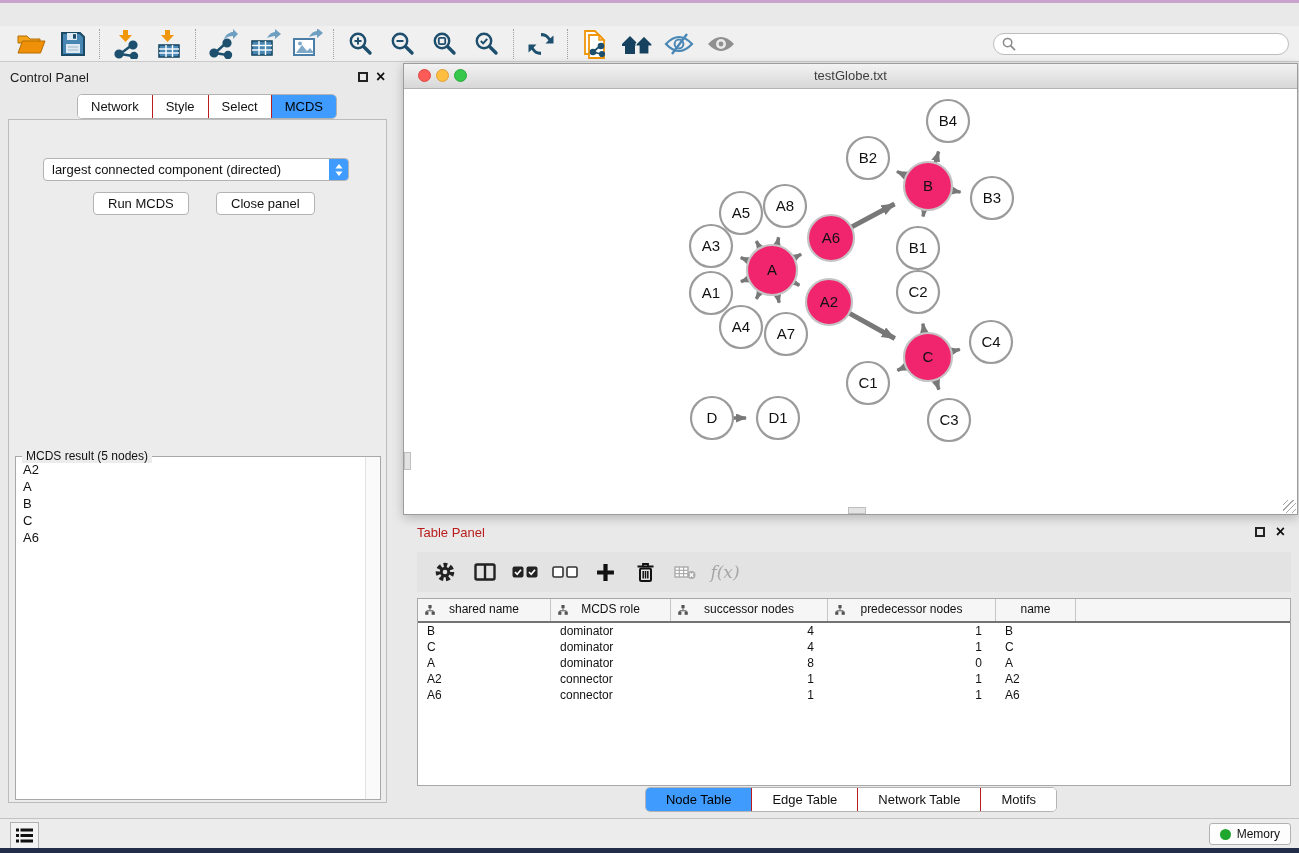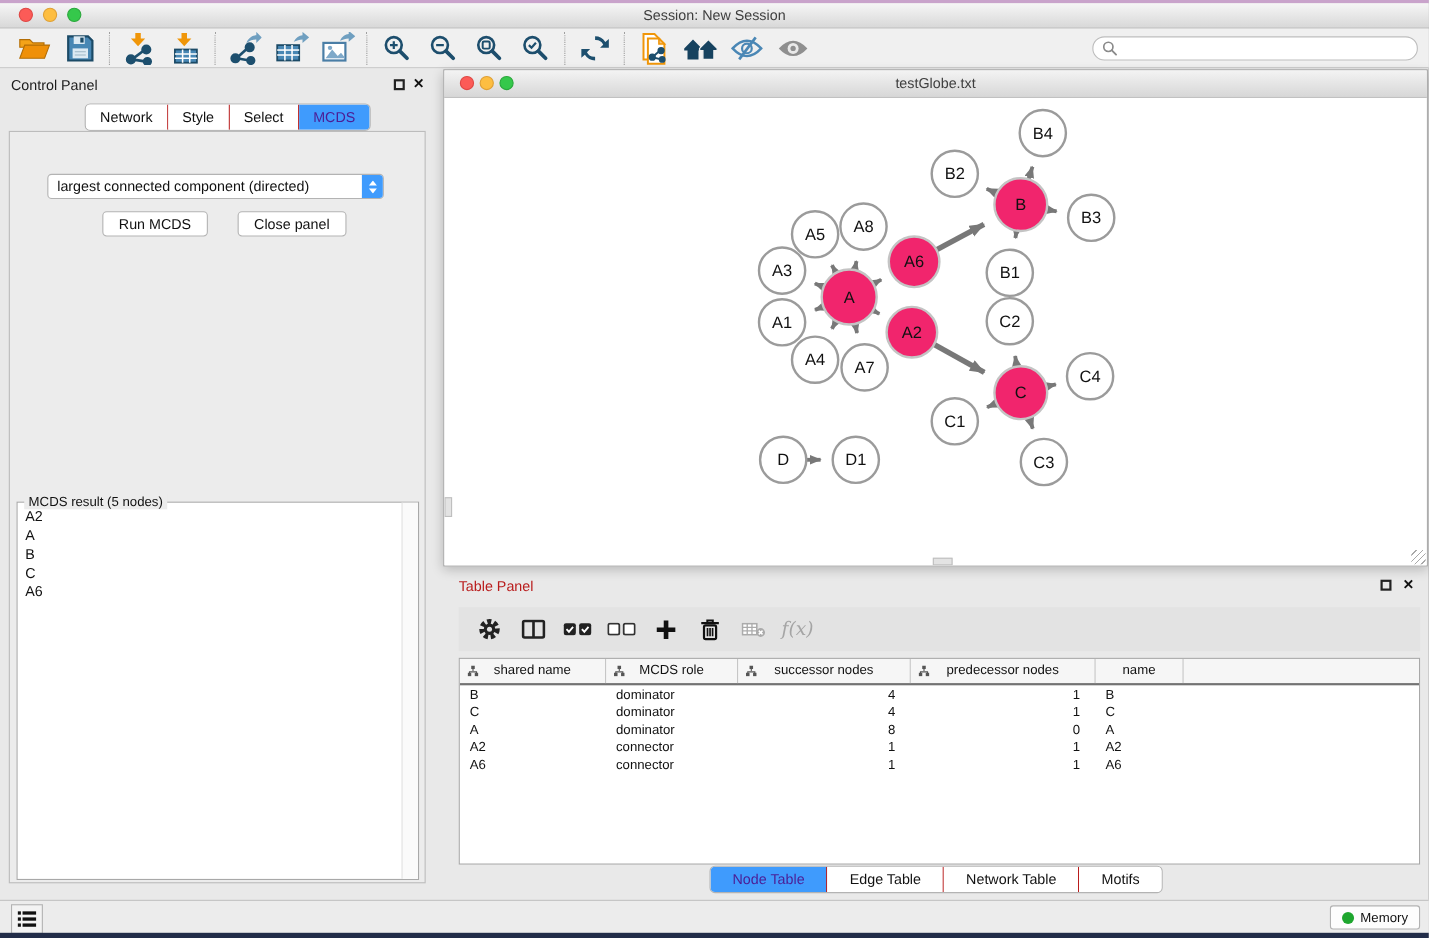--- a/index.html
+++ b/index.html
@@ -24,21 +24,21 @@
     font-family:"Liberation Sans",sans-serif;margin-left:5px;}
   
   .cp-title{position:absolute;left:10px;top:70px;font-size:13px;color:#1c1c1c;}
   .panel-float{display:inline-block;width:10px;height:10px;border:2px solid #222;box-sizing:border-box;}
   .panel-close{font-size:16px;font-weight:900;color:#111;line-height:12px;}
   .cp-float{position:absolute;left:358px;top:72px;}
   .cp-close{position:absolute;left:376px;top:71px;}
   .seg{display:inline-flex;border:1px solid #b3b3b3;border-radius:5px;overflow:hidden;background:#fff;}
   .seg .tab{padding:4px 13px;font-size:13px;color:#111;background:#fff;border-right:1px solid #b91c1c;cursor:default;white-space:nowrap;}
   .seg .tab:last-child{border-right:none;}
-  .seg .tab.sel{background:#3f9bfd;color:#4c1d95;}
+  .seg .tab.sel{background:#3f9bfd;color:#000000;}
   .cp-tabs{position:absolute;left:77px;top:94px;}
   .cp-body{position:absolute;left:8px;top:119px;width:379px;height:684px;background:#ececec;
     border:1px solid #bcbcbc;box-sizing:border-box;}
   .opt-label{margin-top:14px;text-align:center;font-size:13px;color:#111;}
   .selectbox{position:absolute;left:34px;top:38px;width:306px;height:23px;background:#fff;
     border:1px solid #b3b3b3;border-radius:4px;box-sizing:border-box;display:flex;align-items:center;}
   .selectbox .val{flex:1;font-size:13px;padding-left:8px;color:#111;white-space:nowrap;}
   .stepper{width:19px;height:21px;background:#3f9bfd;border-radius:0 3px 3px 0;display:flex;
     flex-direction:column;align-items:center;justify-content:center;gap:2px;}
   .btn{position:absolute;height:23px;background:#fff;border:1px solid #b3b3b3;border-radius:4px;
@@ -90,26 +90,20 @@
   .memdot{width:11px;height:11px;border-radius:50%;background:#1ea62e;}
   .bottomstrip{position:absolute;left:0;top:848px;width:100%;height:5px;background:#222d49;}
 </style>
 </head>
 <body>
 
 <div class="desktop">
 
   <div class="topstrip"></div>
 
-  <div class="titlebar">
-    <span class="tl r" style="left:17px"></span>
-    <span class="tl y" style="left:39px"></span>
-    <span class="tl g" style="left:61px"></span>
-    <span class="wtitle">Session: New Session</span>
-  </div>
 
   <div class="toolbar">
     <span class="tbi">
       <svg width="30" height="24" viewBox="0 0 30 24">
           <path d="M2 4h9l3 3h10v4H2z" fill="#f4a318" stroke="#b36d05"></path>
           <path d="M2 21L6.5 9H29L24.5 21z" fill="#ef9008" stroke="#b36d05"></path>
         </svg>
     </span>
     <span class="tbi">
       <svg width="26" height="26" viewBox="0 0 26 26">

